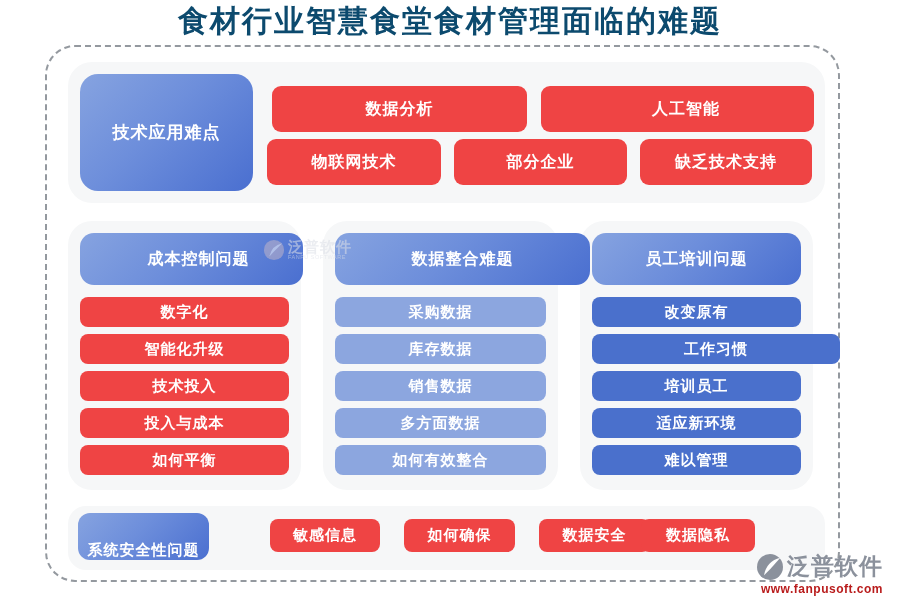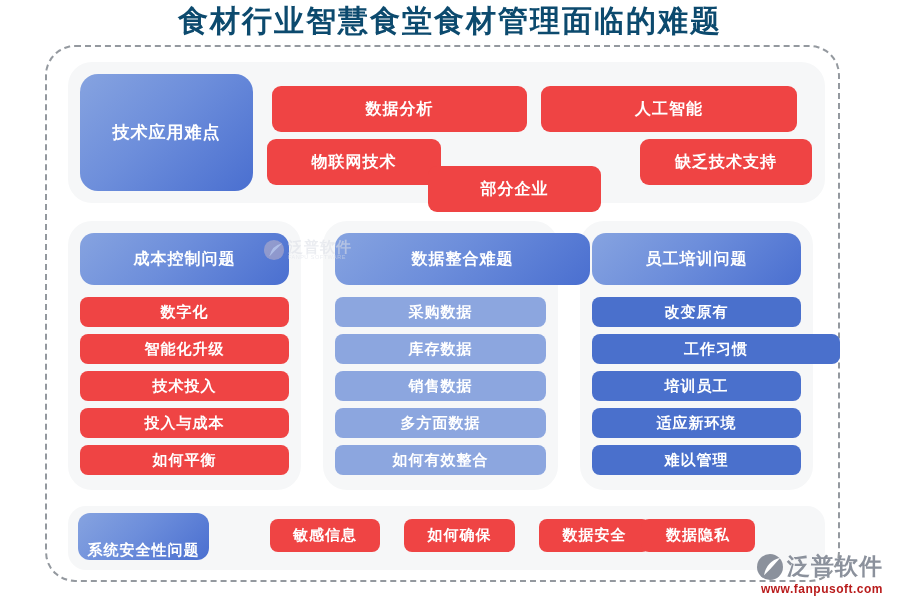--- a/index.html
+++ b/index.html
@@ -53,38 +53,38 @@
 
 <div class="panel" style="left:68px;top:62px;width:757px;height:141px;"></div>
 
 <div class="node blue-grad main-node">
   <span>技术应用难点</span>
 </div>
 
 <div class="node green tag" style="left:272px;top:86px;width:255px;height:46px;">
   <span>数据分析</span>
 </div>
-<div class="node green tag" style="left:541px;top:86px;width:256px;height:46px;">
+<div class="node green tag" style="left:541px;top:86px;width:256px;height:46px;padding-left:17px;">
   <span>人工智能</span>
 </div>
 <div class="node green tag" style="left:267px;top:139px;width:174px;height:46px;">
   <span>物联网技术</span>
 </div>
-<div class="node green tag" style="left:428px;top:139px;width:173px;height:46px;margin-top:27px;">
+<div class="node green tag" style="left:454px;top:139px;width:173px;height:46px;">
   <span>部分企业</span>
 </div>
 <div class="node green tag" style="left:640px;top:139px;width:172px;height:46px;">
   <span>缺乏技术支持</span>
 </div>
 
 <div class="panel" style="left:68px;top:221px;width:233px;height:269px;"></div>
 <div class="panel" style="left:323px;top:221px;width:235px;height:269px;"></div>
 <div class="panel" style="left:580px;top:221px;width:233px;height:269px;"></div>
 
-<div class="node blue-grad hdr" style="left:80px;top:233px;width:209px;">
+<div class="node blue-grad hdr" style="left:80px;top:233px;width:209px;padding-left:14px;">
   <span>成本控制问题</span>
 </div>
 <div class="node green item" style="left:80px;top:297px;width:209px;justify-content:center;">
   <span>数字化</span>
 </div>
 <div class="node green item" style="left:80px;top:334px;width:209px;">
   <span>智能化升级</span>
 </div>
 <div class="node green item" style="left:80px;top:371px;width:209px;">
   <span>技术投入</span>

